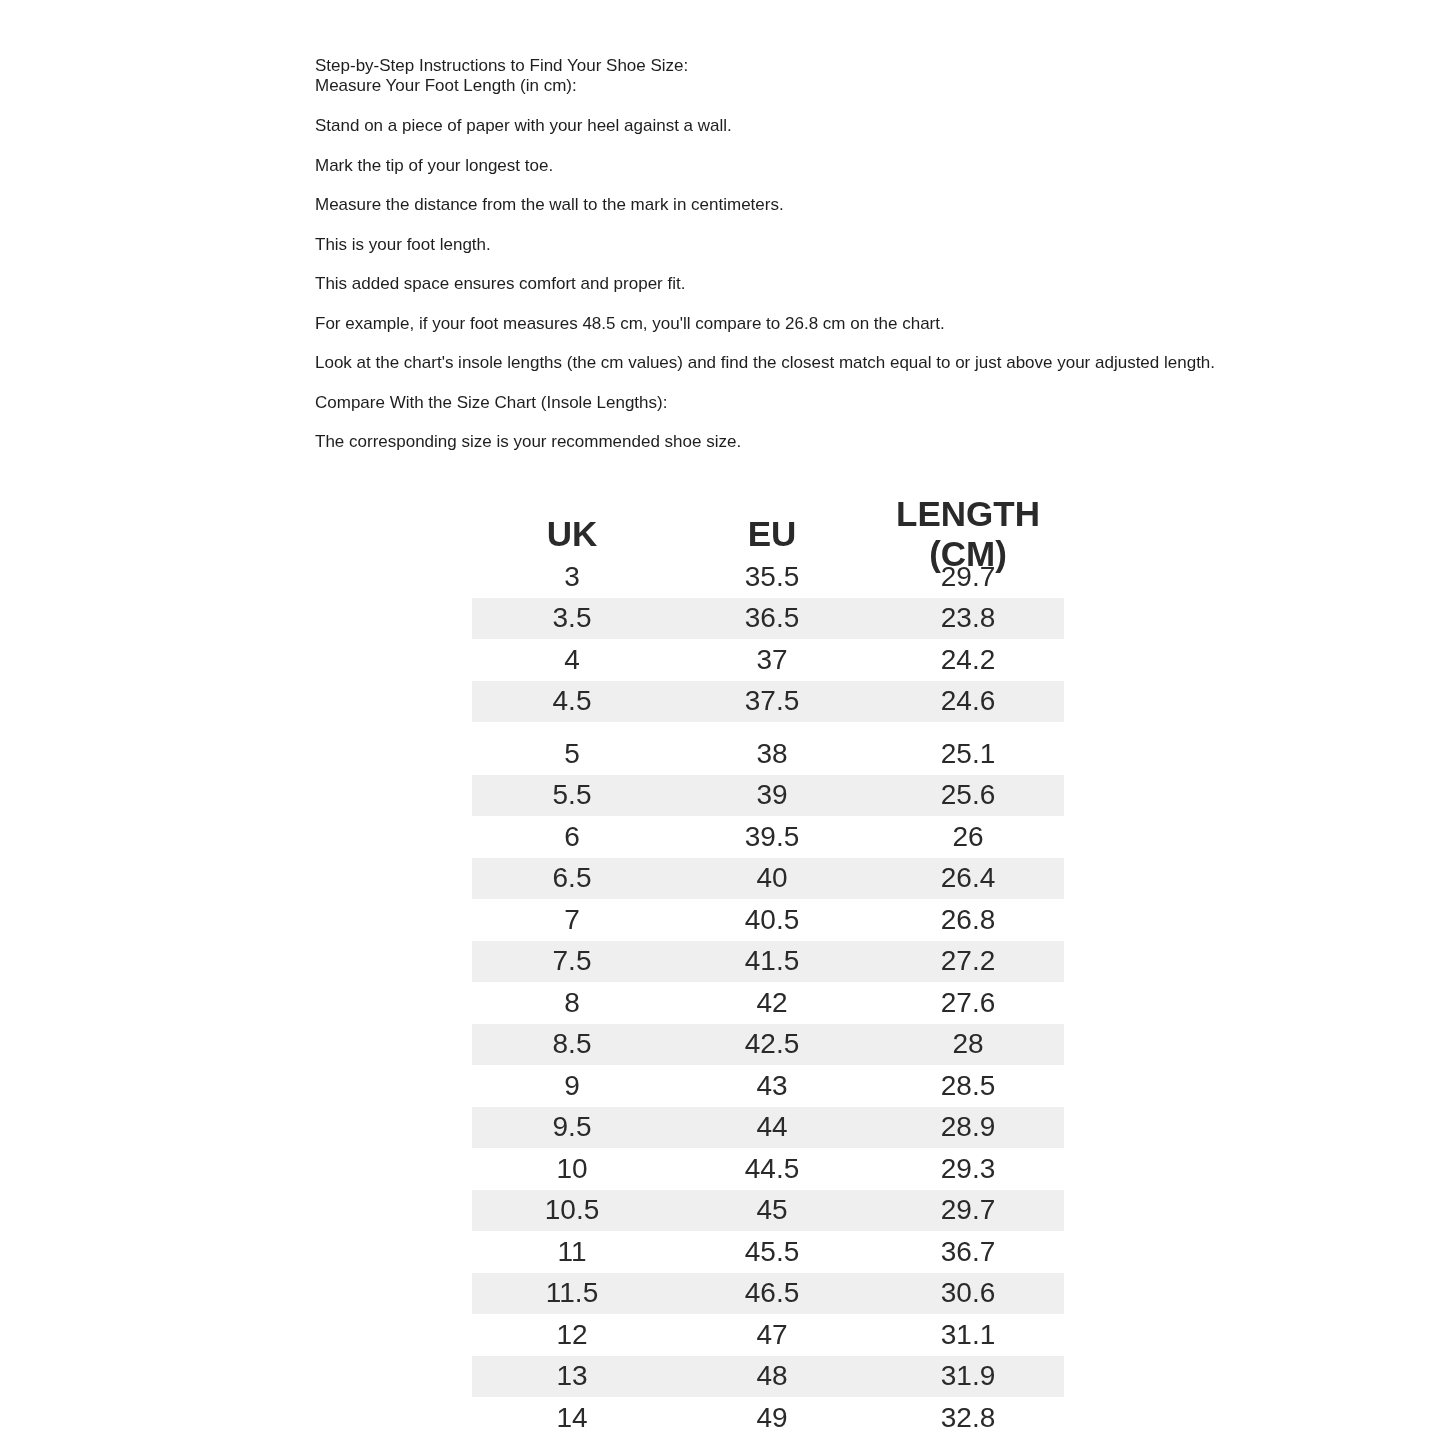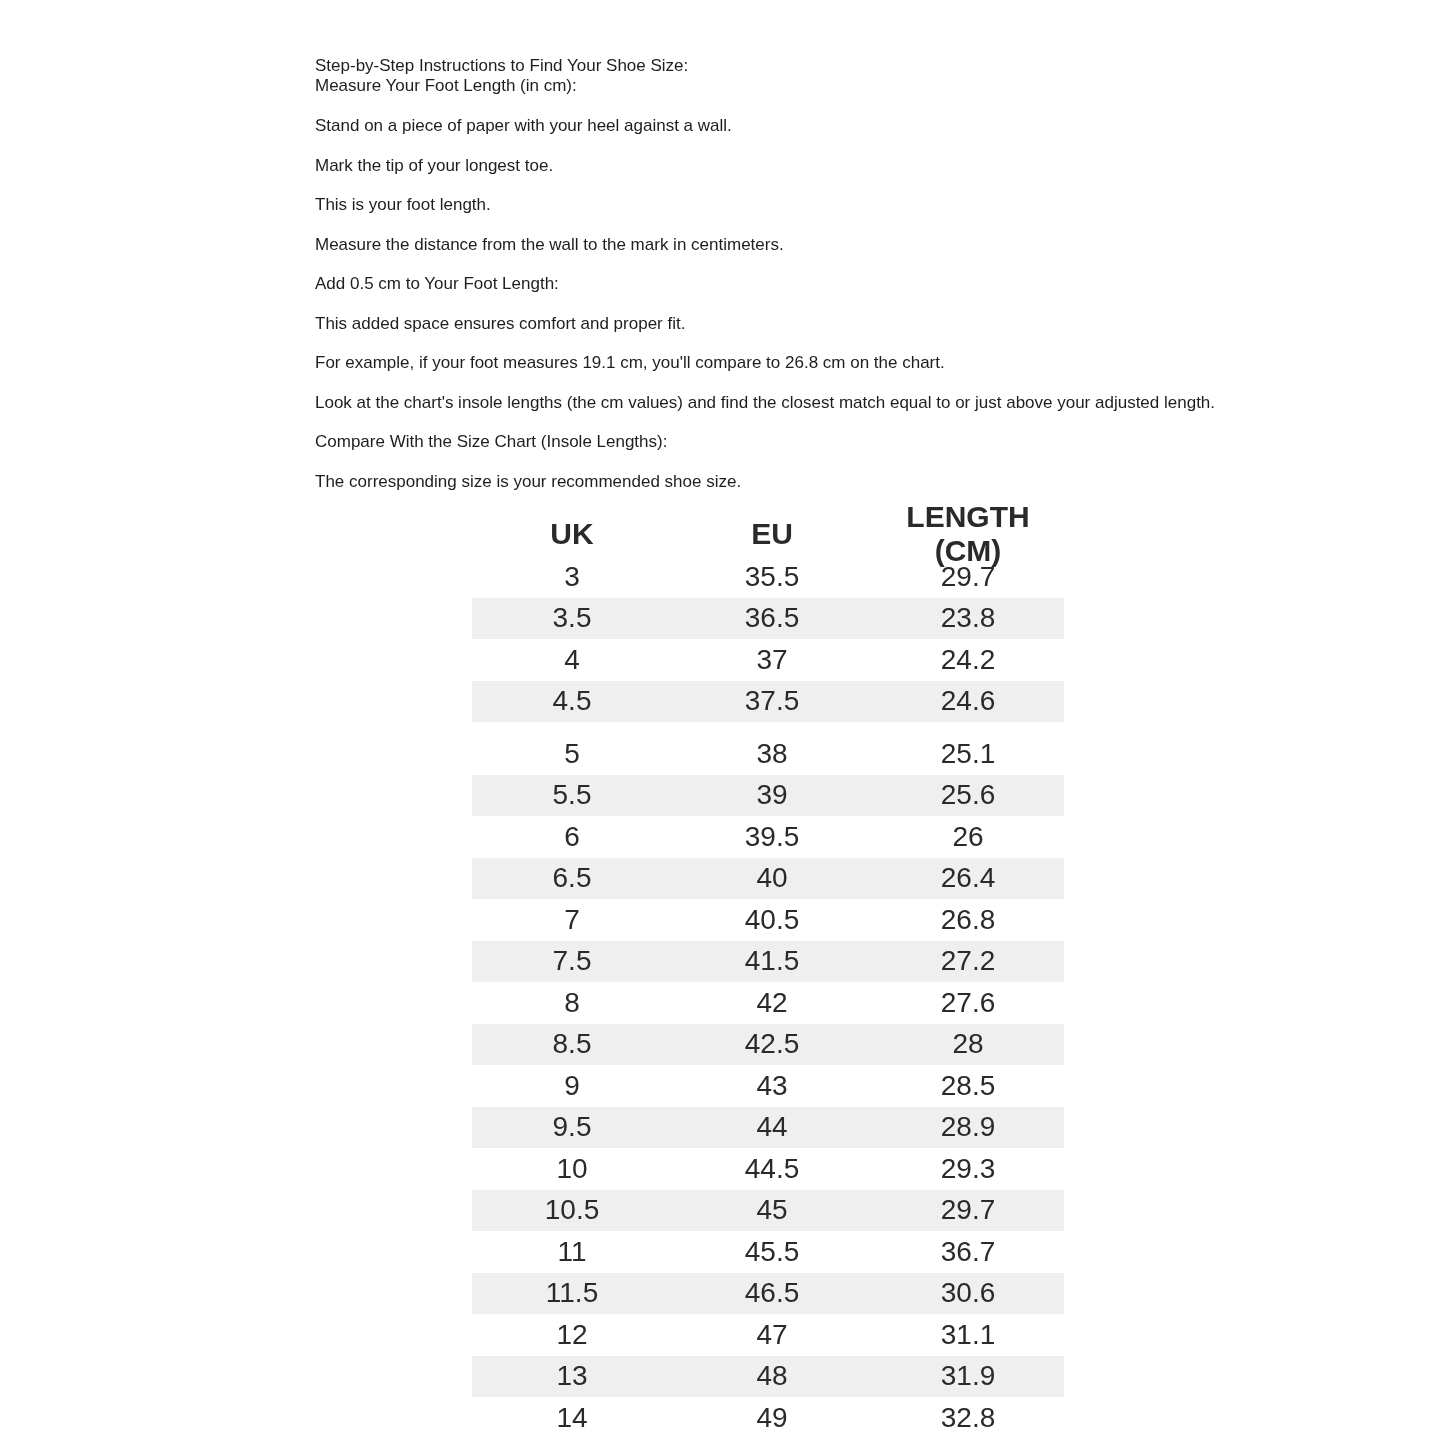--- a/index.html
+++ b/index.html
@@ -46,21 +46,21 @@
     left: 472px;
     top: 512px;
     width: 592px;
     color: #2a2a2a;
   }
   .chart-header {
     display: flex;
     height: 44px;
     align-items: center;
     font-weight: 700;
-    font-size: 30px;
+    font-size: 35px;
     letter-spacing: 0px;
   }
   .chart-row {
     display: flex;
     height: 41.5px;
     align-items: center;
     font-size: 28px;
     font-weight: 400;
   }
   .chart-row.striped {
@@ -80,25 +80,24 @@
 <body style="--stripe: #efefef;">
 
 <div class="instructions">
   <div class="title-block">
     <p class="title-line">Step-by-Step Instructions to Find Your Shoe Size:</p>
     <p class="title-line">Measure Your Foot Length (in cm):</p>
   </div>
   <div>
       <p class="para">Stand on a piece of paper with your heel against a wall.</p>
       <p class="para">Mark the tip of your longest toe.</p>
+      <p class="para">Measure the distance from the wall to the mark in centimeters.</p>
       <p class="para">This is your foot length.</p>
-      <p class="para">Measure the distance from the wall to the mark in centimeters.</p>
-      <p class="para">Add 0.5 cm to Your Foot Length:</p>
       <p class="para">This added space ensures comfort and proper fit.</p>
-      <p class="para">For example, if your foot measures 19.1 cm, you'll compare to 26.8 cm on the chart.</p>
+      <p class="para">For example, if your foot measures 48.5 cm, you'll compare to 26.8 cm on the chart.</p>
       <p class="para">Look at the chart's insole lengths (the cm values) and find the closest match equal to or just above your adjusted length.</p>
       <p class="para">Compare With the Size Chart (Insole Lengths):</p>
       <p class="para">The corresponding size is your recommended shoe size.</p>
     </div>
 </div>
 
 <div class="size-chart">
   <div class="chart-header">
     <div class="cell col-0">UK</div>
     <div class="cell col-1">EU</div>

